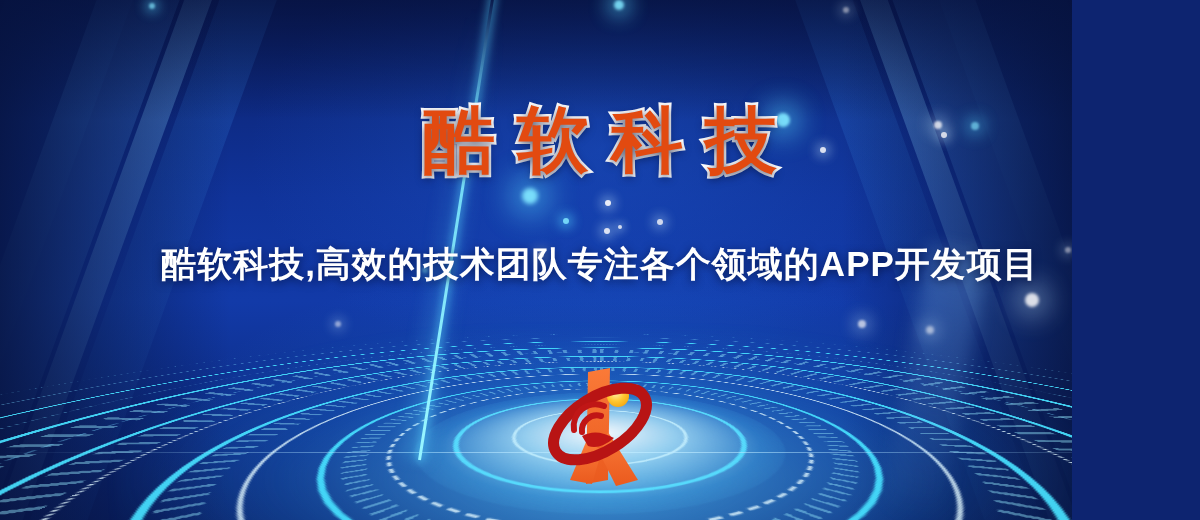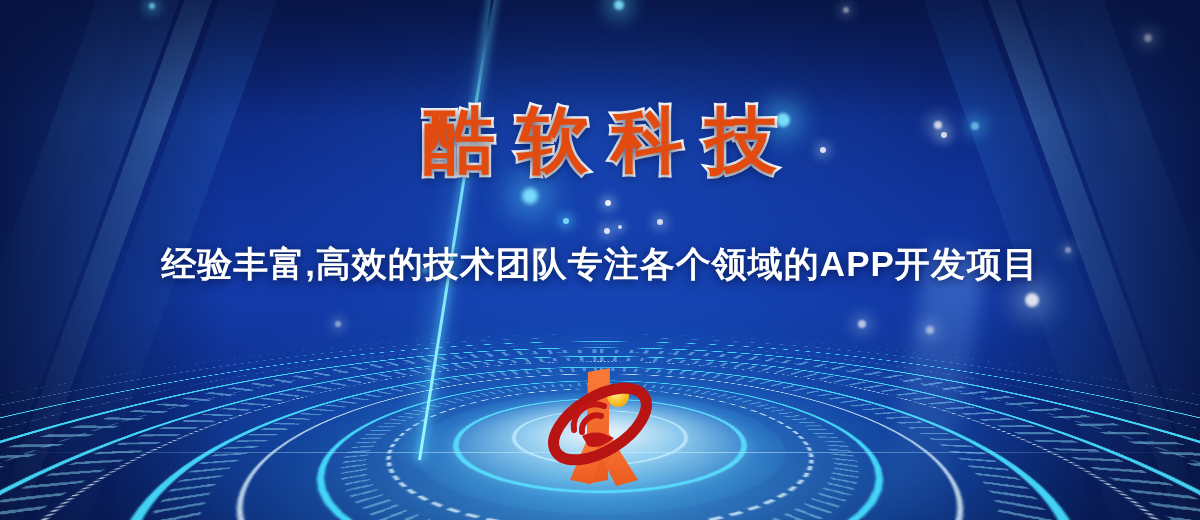--- a/index.html
+++ b/index.html
@@ -5,21 +5,21 @@
 <style>
   * { margin:0; padding:0; box-sizing:border-box; }
   html, body {
     width:1200px; height:520px; overflow:hidden;
     background:#0d2470;
     font-family:"Liberation Sans","DejaVu Sans",sans-serif;
   }
 
   #banner {
     position:relative;
-    width:1200px; height:520px;
+    width:1072px; height:520px;
     overflow:hidden;
     background:
       radial-gradient(ellipse 620px 300px at 600px 470px, rgba(60,170,255,0.55) 0%, rgba(30,110,220,0.22) 45%, rgba(0,0,0,0) 72%),
       radial-gradient(ellipse 500px 320px at 600px 150px, rgba(30,90,210,0.45) 0%, rgba(0,0,0,0) 70%),
       linear-gradient(180deg, #0b2068 0%, #10339a 38%, #123aa8 58%, #0d2d86 80%, #0a2166 100%);
   }
 
   
   .stripe {
     position:absolute;
@@ -250,16 +250,16 @@
       <g fill="none" stroke="#c01616" stroke-width="6" stroke-linecap="round">
         <path d="M44 72 A22 22 0 0 1 74 48"></path>
         <path d="M52 74 A15 15 0 0 1 71 58"></path>
       </g>
       <path d="M52 78 Q66 70 84 80 Q70 92 58 88 Z" fill="#c01616"></path>
     </svg>
   </div>
 
   <div id="textLayer">
     <div id="title">酷软科技</div>
-    <div id="subtitle">经验丰富,高效的技术团队专注各个领域的APP开发项目</div>
+    <div id="subtitle">酷软科技,高效的技术团队专注各个领域的APP开发项目</div>
   </div>
 
 </div>
 
 </body></html>

